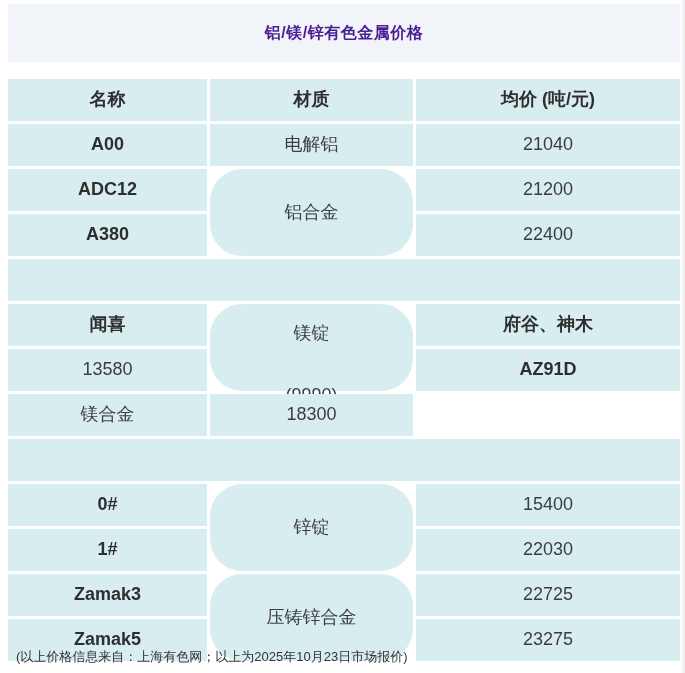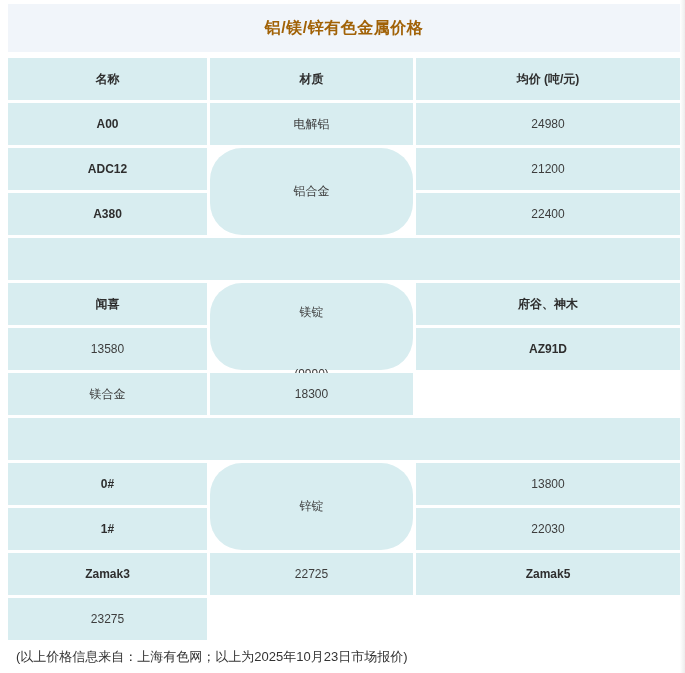--- a/index.html
+++ b/index.html
@@ -22,44 +22,44 @@
     background: #ffffff;
     overflow: hidden;
   }
   .table-wrap {
     position: absolute;
     left: 8px;
     top: 4px;
     width: 672px;
   }
   .title-bar {
-    height: 48px;
+    height: 58px;
     background: var(--title-bg);
     display: flex;
     align-items: center;
     justify-content: center;
     font-weight: bold;
     font-size: 16px;
-    color: #a16207;
-    margin-bottom: 6px;
+    color: #4c1d95;
+    margin-bottom: 17px;
     letter-spacing: 0.5px;
   }
   .grid {
     display: grid;
     grid-template-columns: 199px 203px 264px;
     grid-auto-rows: 42px;
     gap: 3px;
     background: #ffffff;
   }
   .cell {
     background: var(--cell-bg);
     display: flex;
     align-items: center;
     justify-content: center;
-    font-size: 12px;
+    font-size: 18px;
     color: var(--value-color);
     text-align: right;
     line-height: 1.2;
   }
   .cell.bold {
     font-weight: bold;
     color: var(--name-color);
   }
   .span2 { grid-row: span 2; border-radius: 32px; }
   .two-line {
@@ -98,21 +98,21 @@
     <div class="title-bar">铝/镁/锌有色金属价格</div>
 
     <div class="grid">
 
       <div class="cell bold">名称</div>
       <div class="cell bold">材质</div>
       <div class="cell bold">均价 (吨/元)</div>
 
       <div class="cell bold">A00</div>
       <div class="cell">电解铝</div>
-      <div class="cell">24980</div>
+      <div class="cell">21040</div>
 
       <div class="cell bold">ADC12</div>
       <div class="cell span2">铝合金</div>
       <div class="cell">21200</div>
       <div class="cell bold">A380</div>
       <div class="cell">22400</div>
 
       <div class="spacer"></div>
 
       <div class="cell bold">闻喜</div>
@@ -124,25 +124,26 @@
       <div class="cell">13580</div>
 
       <div class="cell bold">AZ91D</div>
       <div class="cell">镁合金</div>
       <div class="cell">18300</div>
 
       <div class="spacer"></div>
 
       <div class="cell bold">0#</div>
       <div class="cell span2">锌锭</div>
-      <div class="cell">13800</div>
+      <div class="cell">15400</div>
       <div class="cell bold">1#</div>
       <div class="cell">22030</div>
 
       <div class="cell bold">Zamak3</div>
+      <div class="cell span2">压铸锌合金</div>
       <div class="cell">22725</div>
       <div class="cell bold">Zamak5</div>
       <div class="cell">23275</div>
 
     </div>
   </div>
 
   <div class="footer-note">(以上价格信息来自：上海有色网；以上为2025年10月23日市场报价)</div>
 
   <div class="right-edge"></div>

